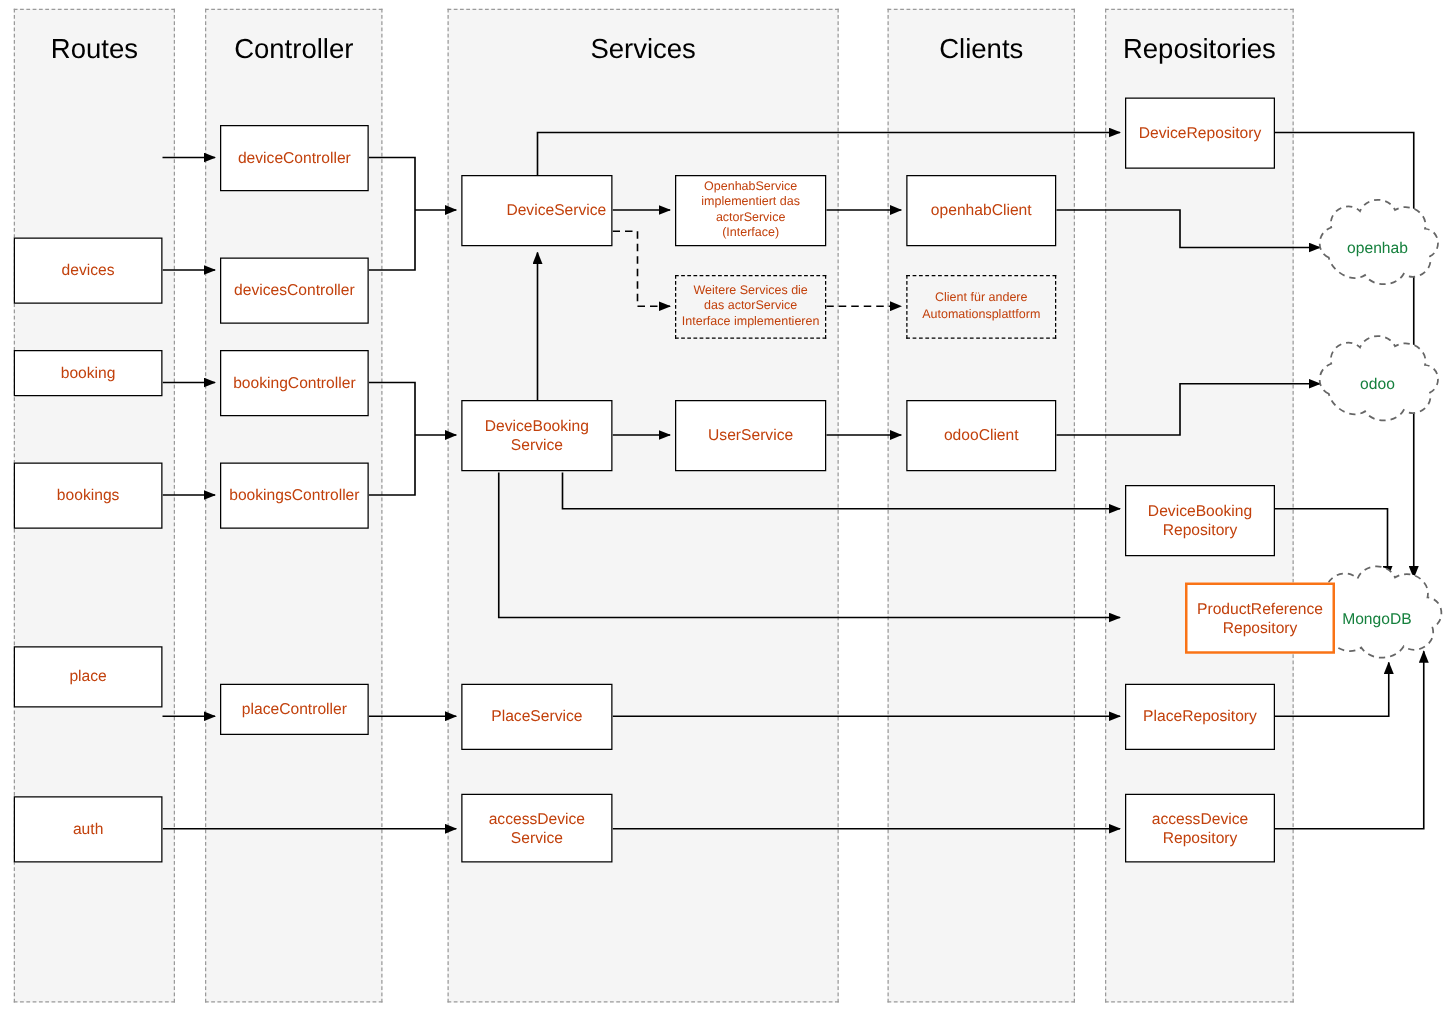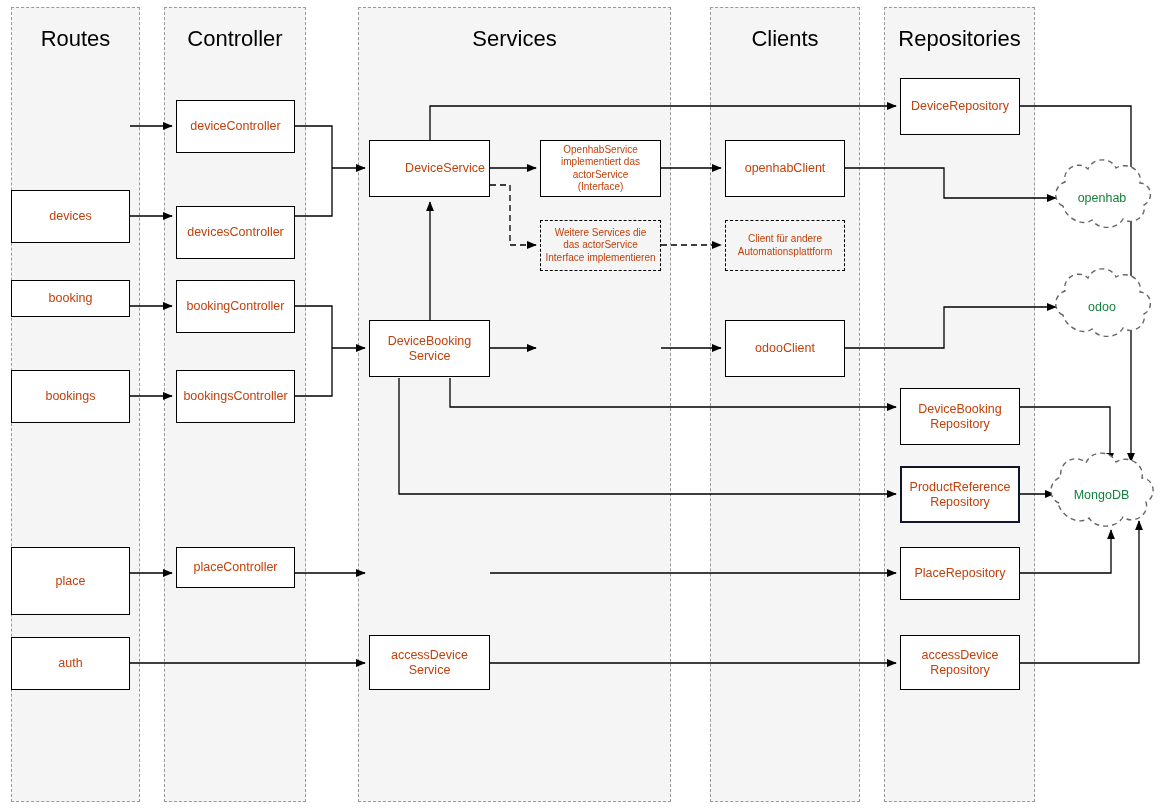--- a/index.html
+++ b/index.html
@@ -7,21 +7,21 @@
   body{font-family:"Liberation Sans","DejaVu Sans",sans-serif;}
   #canvas{position:relative;width:1162px;height:808px;background:#ffffff;overflow:hidden;}
   svg.layer{position:absolute;left:0;top:0;width:1162px;height:808px;}
   .lane{position:absolute;background:#f5f5f5;border:1px dashed #9a9a9a;box-sizing:border-box;}
   .lane-title{position:absolute;left:0;right:0;top:18px;text-align:center;font-size:22px;color:#000;}
   .node{position:absolute;background:#ffffff;border:1px solid #000000;box-sizing:border-box;
         display:flex;align-items:center;justify-content:center;text-align:center;
         font-size:12.5px;color:#c2410c;line-height:1.18;padding:2px 4px;}
   .node.small{font-size:10px;line-height:1.25;}
   .node.dashed{border:1px dashed #000000;background:#f5f5f5;}
-  .node.sel{border:2px solid #0f172a;}
+  .node.sel{border:2px solid #f97316;margin-left:48px;}
   .node span{display:block;width:100%;white-space:pre-line;}
   .cloudlabel{position:absolute;display:flex;align-items:center;justify-content:center;
         font-size:12.5px;color:#15803d;text-align:center;pointer-events:none;}
 </style>
 </head>
 <body>
 
 <div id="canvas">
 
   <div class="lane" style="left:11px;top:7px;width:129px;height:795px;">
@@ -123,21 +123,21 @@
 
   <div class="node" style="left:11px;top:190px;width:119px;height:53px;">
     <span>devices</span>
     </div>
   <div class="node" style="left:11px;top:280px;width:119px;height:37px;">
     <span>booking</span>
     </div>
   <div class="node" style="left:11px;top:370px;width:119px;height:53px;">
     <span>bookings</span>
     </div>
-  <div class="node" style="left:11px;top:547px;width:119px;height:68px;">
+  <div class="node" style="left:11px;top:517px;width:119px;height:49px;">
     <span>place</span>
     </div>
   <div class="node" style="left:11px;top:637px;width:119px;height:53px;">
     <span>auth</span>
     </div>
 
   <div class="node" style="left:176px;top:100px;width:119px;height:53px;">
     <span>deviceController</span>
     </div>
   <div class="node" style="left:176px;top:190px;width:119px;height:53px;margin-top:16px;">
@@ -164,20 +164,26 @@
     </div>
   <div class="node small dashed" style="left:540px;top:220px;width:121px;height:51px;">
     <span>Weitere Services die
 das actorService
 Interface implementieren</span>
     </div>
   <div class="node" style="left:369px;top:320px;width:121px;height:57px;">
     <span>DeviceBooking
 Service</span>
     </div>
+  <div class="node" style="left:540px;top:320px;width:121px;height:57px;">
+    <span>UserService</span>
+    </div>
+  <div class="node" style="left:369px;top:547px;width:121px;height:53px;">
+    <span>PlaceService</span>
+    </div>
   <div class="node" style="left:369px;top:635px;width:121px;height:55px;">
     <span>accessDevice
 Service</span>
     </div>
 
   <div class="node" style="left:725px;top:140px;width:120px;height:57px;">
     <span>openhabClient</span>
     </div>
   <div class="node small dashed" style="left:725px;top:220px;width:120px;height:51px;">
     <span>Client für andere

